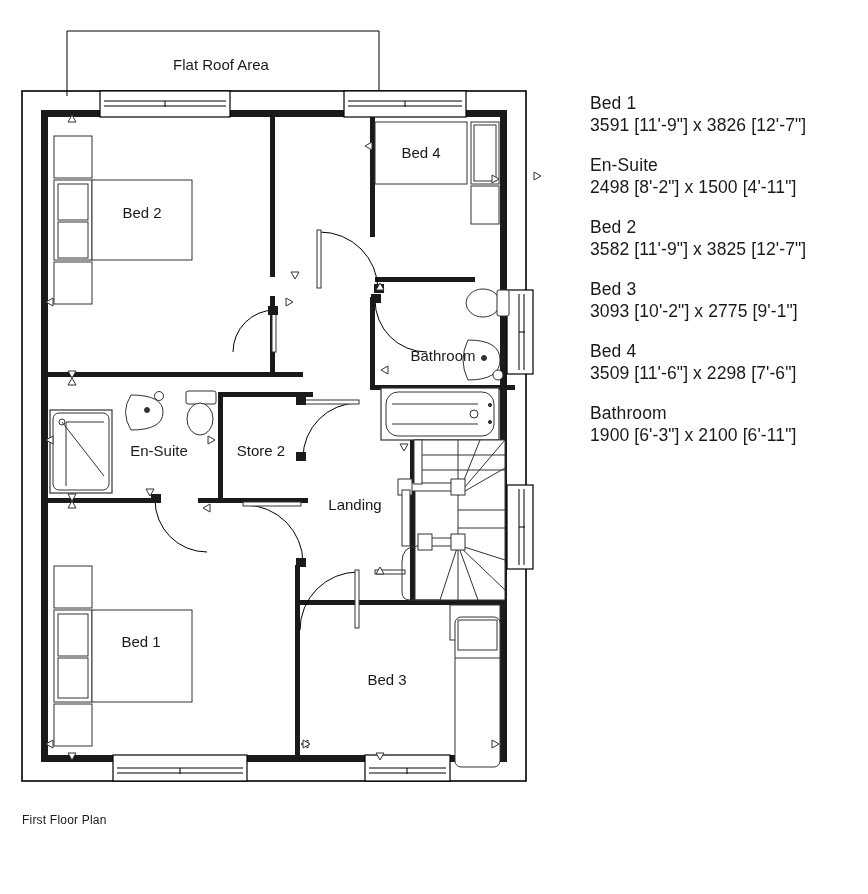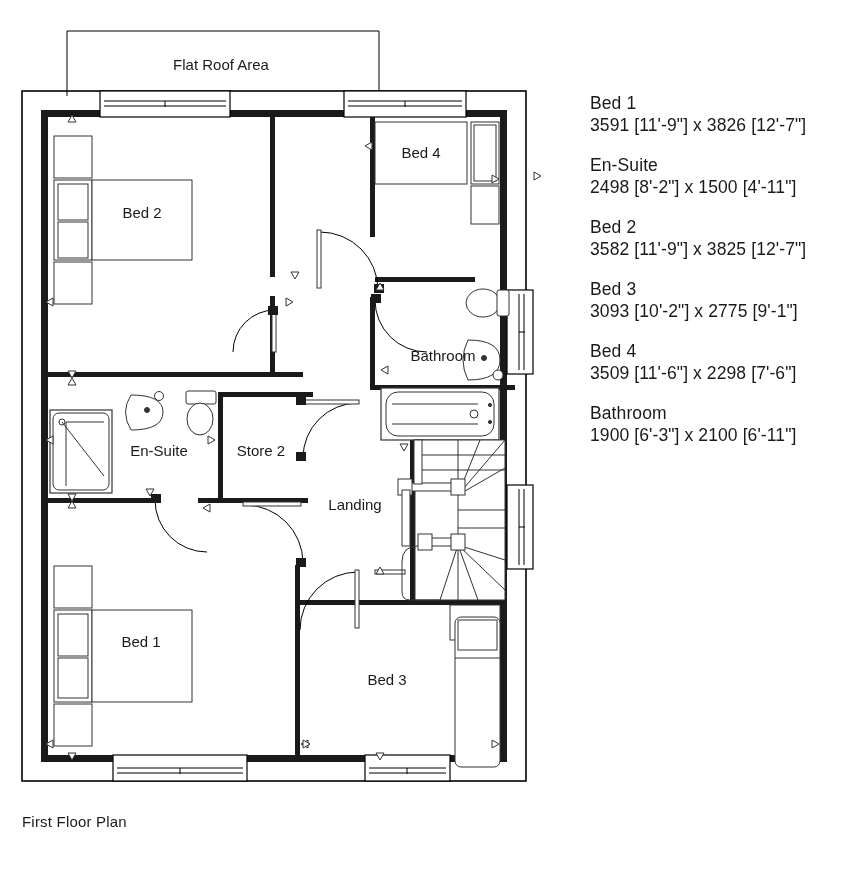--- a/index.html
+++ b/index.html
@@ -27,21 +27,21 @@
   .sched-dims{
     font-size:17.5px;
     line-height:22px;
     color:#1a1a1a;
     letter-spacing:0.1px;
     white-space:nowrap;
   }
   .plan-title{
     position:absolute;
     left:22px; top:813px;
-    font-size:15px;
+    font-size:12px;
     color:#1a1a1a;
     letter-spacing:0.2px;
   }
 </style>
 </head>
 <body>
 
 <div id="plan-root">
 
   <svg id="floorplan" viewBox="0 0 868 894">

